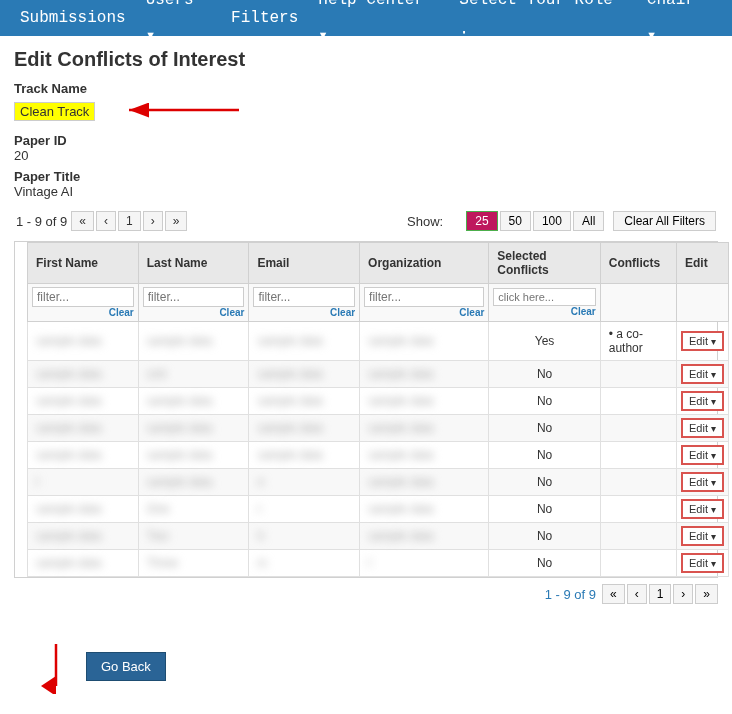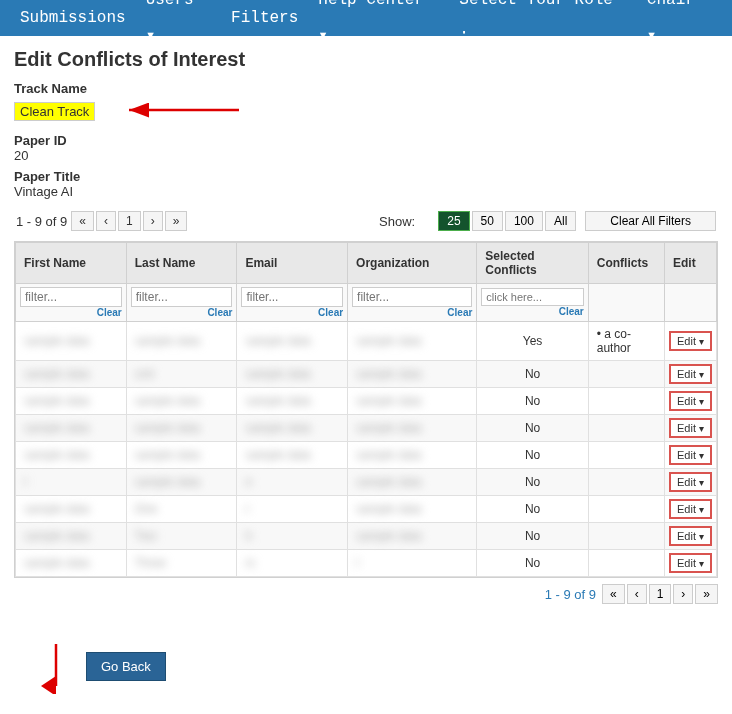--- a/index.html
+++ b/index.html
@@ -68,33 +68,33 @@
     }
     .show-label { font-size: 13px; margin-right: 20px; }
     .show-controls { display: flex; align-items: center; gap: 2px; }
     .show-btn {
       border: 1px solid #ccc;
       background: #f5f5f5;
       padding: 2px 8px;
       font-size: 12px;
       cursor: pointer;
     }
-    .show-btn.active { background: #14532d; color: #fff; border-color: #4cae4c; }
+    .show-btn.active { background: #be185d; color: #fff; border-color: #4cae4c; }
     .clear-all-btn {
       border: 1px solid #ccc;
       background: #f5f5f5;
-      padding: 2px 24px;
+      padding: 2px 10px;
       font-size: 12px;
       cursor: pointer;
       margin-left: 6px;
     }
 
     
     .table-wrapper { border: 1px solid #d0d0d0; }
-    table { width: 100%; border-collapse: collapse; }
+    table { width: 100%; border-collapse: collapse; margin-left: 12px; }
     thead tr th {
       background: #e8e8e8;
       border: 1px solid #d0d0d0;
       padding: 6px 8px;
       text-align: left;
       font-size: 12px;
       font-weight: bold;
       color: #333;
     }
     thead tr.filter-row th {

